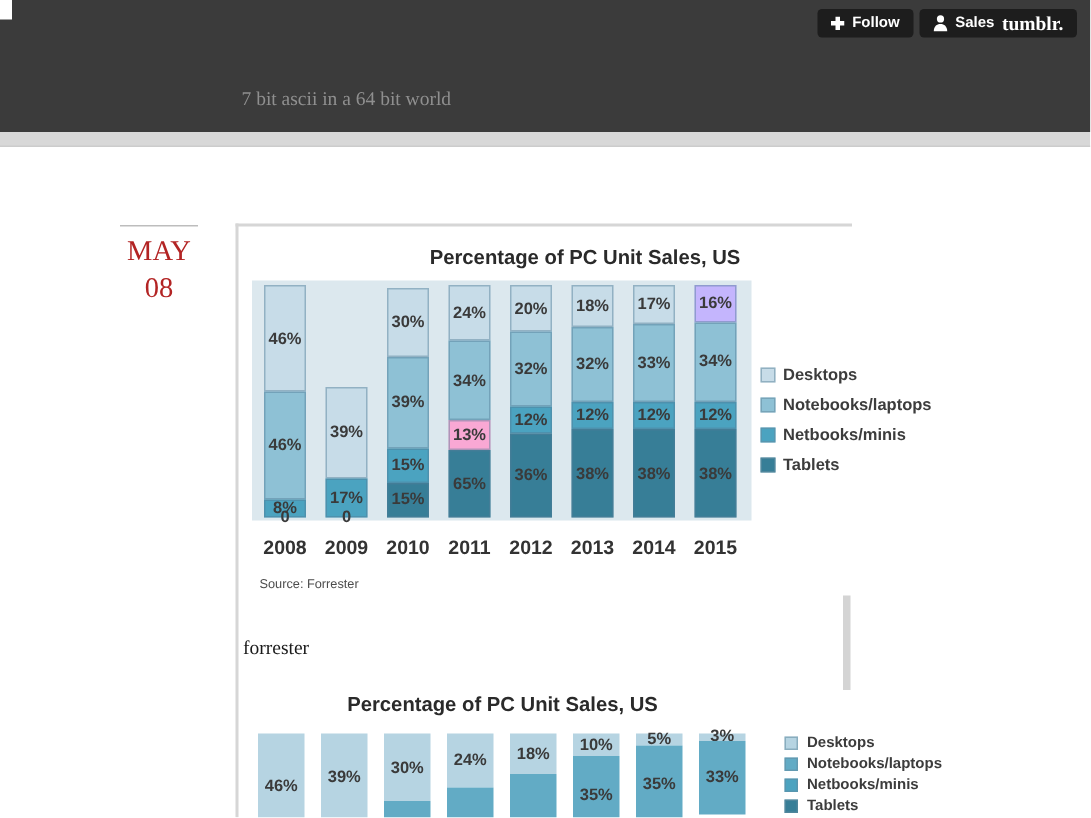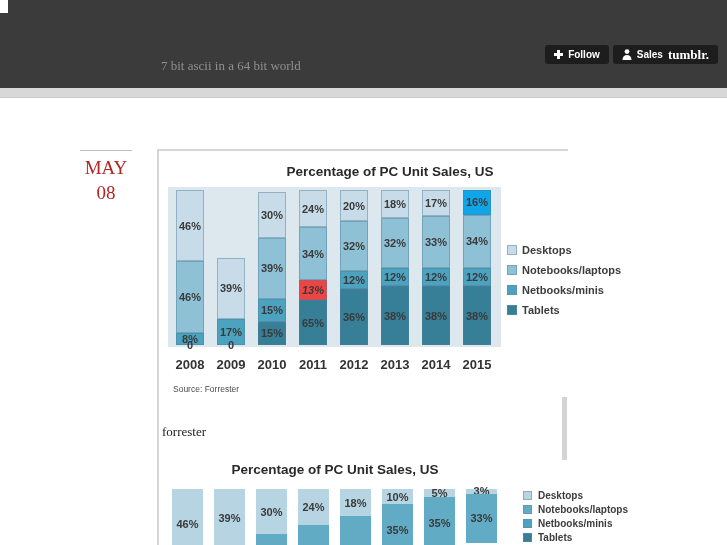--- a/index.html
+++ b/index.html
@@ -10,21 +10,21 @@
   .hdr{position:absolute;left:0;top:0;width:727px;height:88px;background:#3b3b3b;}
   .hdr-notch{position:absolute;left:0;top:0;width:8px;height:13px;background:#ffffff;}
   .blog-title{position:absolute;left:160px;top:16px;margin:0;
               font-family:"Liberation Serif",serif;font-weight:400;
               font-size:31px;color:#fdfdfd;letter-spacing:0.5px;}
   .blog-subtitle{position:absolute;left:161px;top:58px;margin:0;
               font-family:"Liberation Serif",serif;font-size:13px;color:#8f8f8f;}
   .hdr-buttons{position:absolute;top:6px;right:9px;display:flex;gap:4px;}
   .hdr-btn{display:flex;align-items:center;gap:5px;height:19px;padding:0 9px;
            background:#1d1d1d;border-radius:3px;color:#fff;
-           font-size:10px;font-weight:bold;cursor:pointer;margin-top:39px;}
+           font-size:10px;font-weight:bold;cursor:pointer;}
   .hdr-btn svg{display:block;}
   .brand-word{font-family:"Liberation Serif",serif;font-weight:bold;font-size:13px;}
 
   .gray-strip{position:absolute;left:0;top:88px;width:727px;height:9px;
               background:#d8d8d8;border-bottom:1px solid #cccccc;}
 
   
   .date-block{position:absolute;left:80px;top:150px;width:52px;text-align:center;
               font-family:"Liberation Serif",serif;color:#b32424;font-size:19px;cursor:pointer;}
   .date-rule{border-top:1px solid #bdbdbd;margin-bottom:6px;}
@@ -156,21 +156,21 @@
             <div class="seg-label">15%</div>
           </div>
         </div>
         <div class="bar" style="left: 131px; width: 28px; bottom: 2px;">
           <div class="seg" style="height: 37.2px; background: rgb(199, 220, 232); border: 1px solid rgba(82, 125, 150, 0.45);">
             <div class="seg-label">24%</div>
           </div>
           <div class="seg" style="height: 52.7px; background: rgb(142, 193, 213); border: 1px solid rgba(82, 125, 150, 0.45);">
             <div class="seg-label">34%</div>
           </div>
-          <div class="seg" style="height: 20.15px; background: #ef4444; border: 1px solid rgba(82, 125, 150, 0.45); font-style: italic;">
+          <div class="seg" style="height: 20.15px; background: #f9a8d4; border: 1px solid rgba(82, 125, 150, 0.45);">
             <div class="seg-label">13%</div>
           </div>
           <div class="seg" style="height: 44.95px; background: rgb(55, 126, 151); border: 1px solid rgba(82, 125, 150, 0.45);">
             <div class="seg-label">65%</div>
           </div>
         </div>
         <div class="bar" style="left: 172px; width: 28px; bottom: 2px;">
           <div class="seg" style="height: 31px; background: rgb(199, 220, 232); border: 1px solid rgba(82, 125, 150, 0.45);">
             <div class="seg-label">20%</div>
           </div>
@@ -206,21 +206,21 @@
             <div class="seg-label">33%</div>
           </div>
           <div class="seg" style="height: 18.6px; background: rgb(75, 163, 192); border: 1px solid rgba(82, 125, 150, 0.45);">
             <div class="seg-label">12%</div>
           </div>
           <div class="seg" style="height: 58.9px; background: rgb(55, 126, 151); border: 1px solid rgba(82, 125, 150, 0.45);">
             <div class="seg-label">38%</div>
           </div>
         </div>
         <div class="bar" style="left: 295px; width: 28px; bottom: 2px;">
-          <div class="seg" style="height: 24.8px; background: #0ea5e9; border: 1px solid rgba(82, 125, 150, 0.45);">
+          <div class="seg" style="height: 24.8px; background: #c4b5fd; border: 1px solid rgba(82, 125, 150, 0.45);">
             <div class="seg-label">16%</div>
           </div>
           <div class="seg" style="height: 52.7px; background: rgb(142, 193, 213); border: 1px solid rgba(82, 125, 150, 0.45);">
             <div class="seg-label">34%</div>
           </div>
           <div class="seg" style="height: 18.6px; background: rgb(75, 163, 192); border: 1px solid rgba(82, 125, 150, 0.45);">
             <div class="seg-label">12%</div>
           </div>
           <div class="seg" style="height: 58.9px; background: rgb(55, 126, 151); border: 1px solid rgba(82, 125, 150, 0.45);">
             <div class="seg-label">38%</div>

